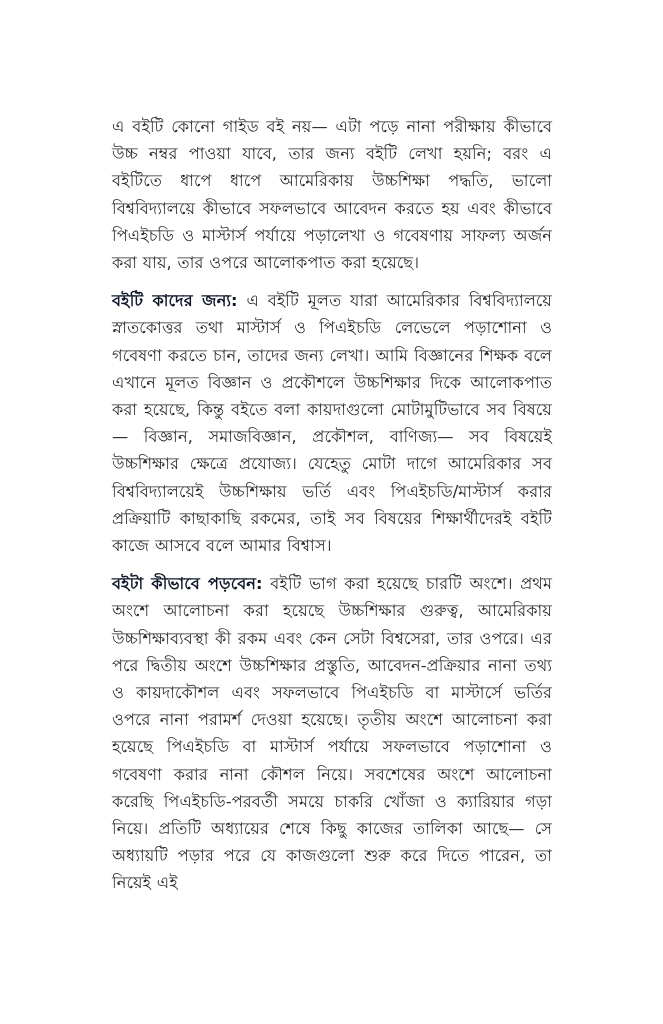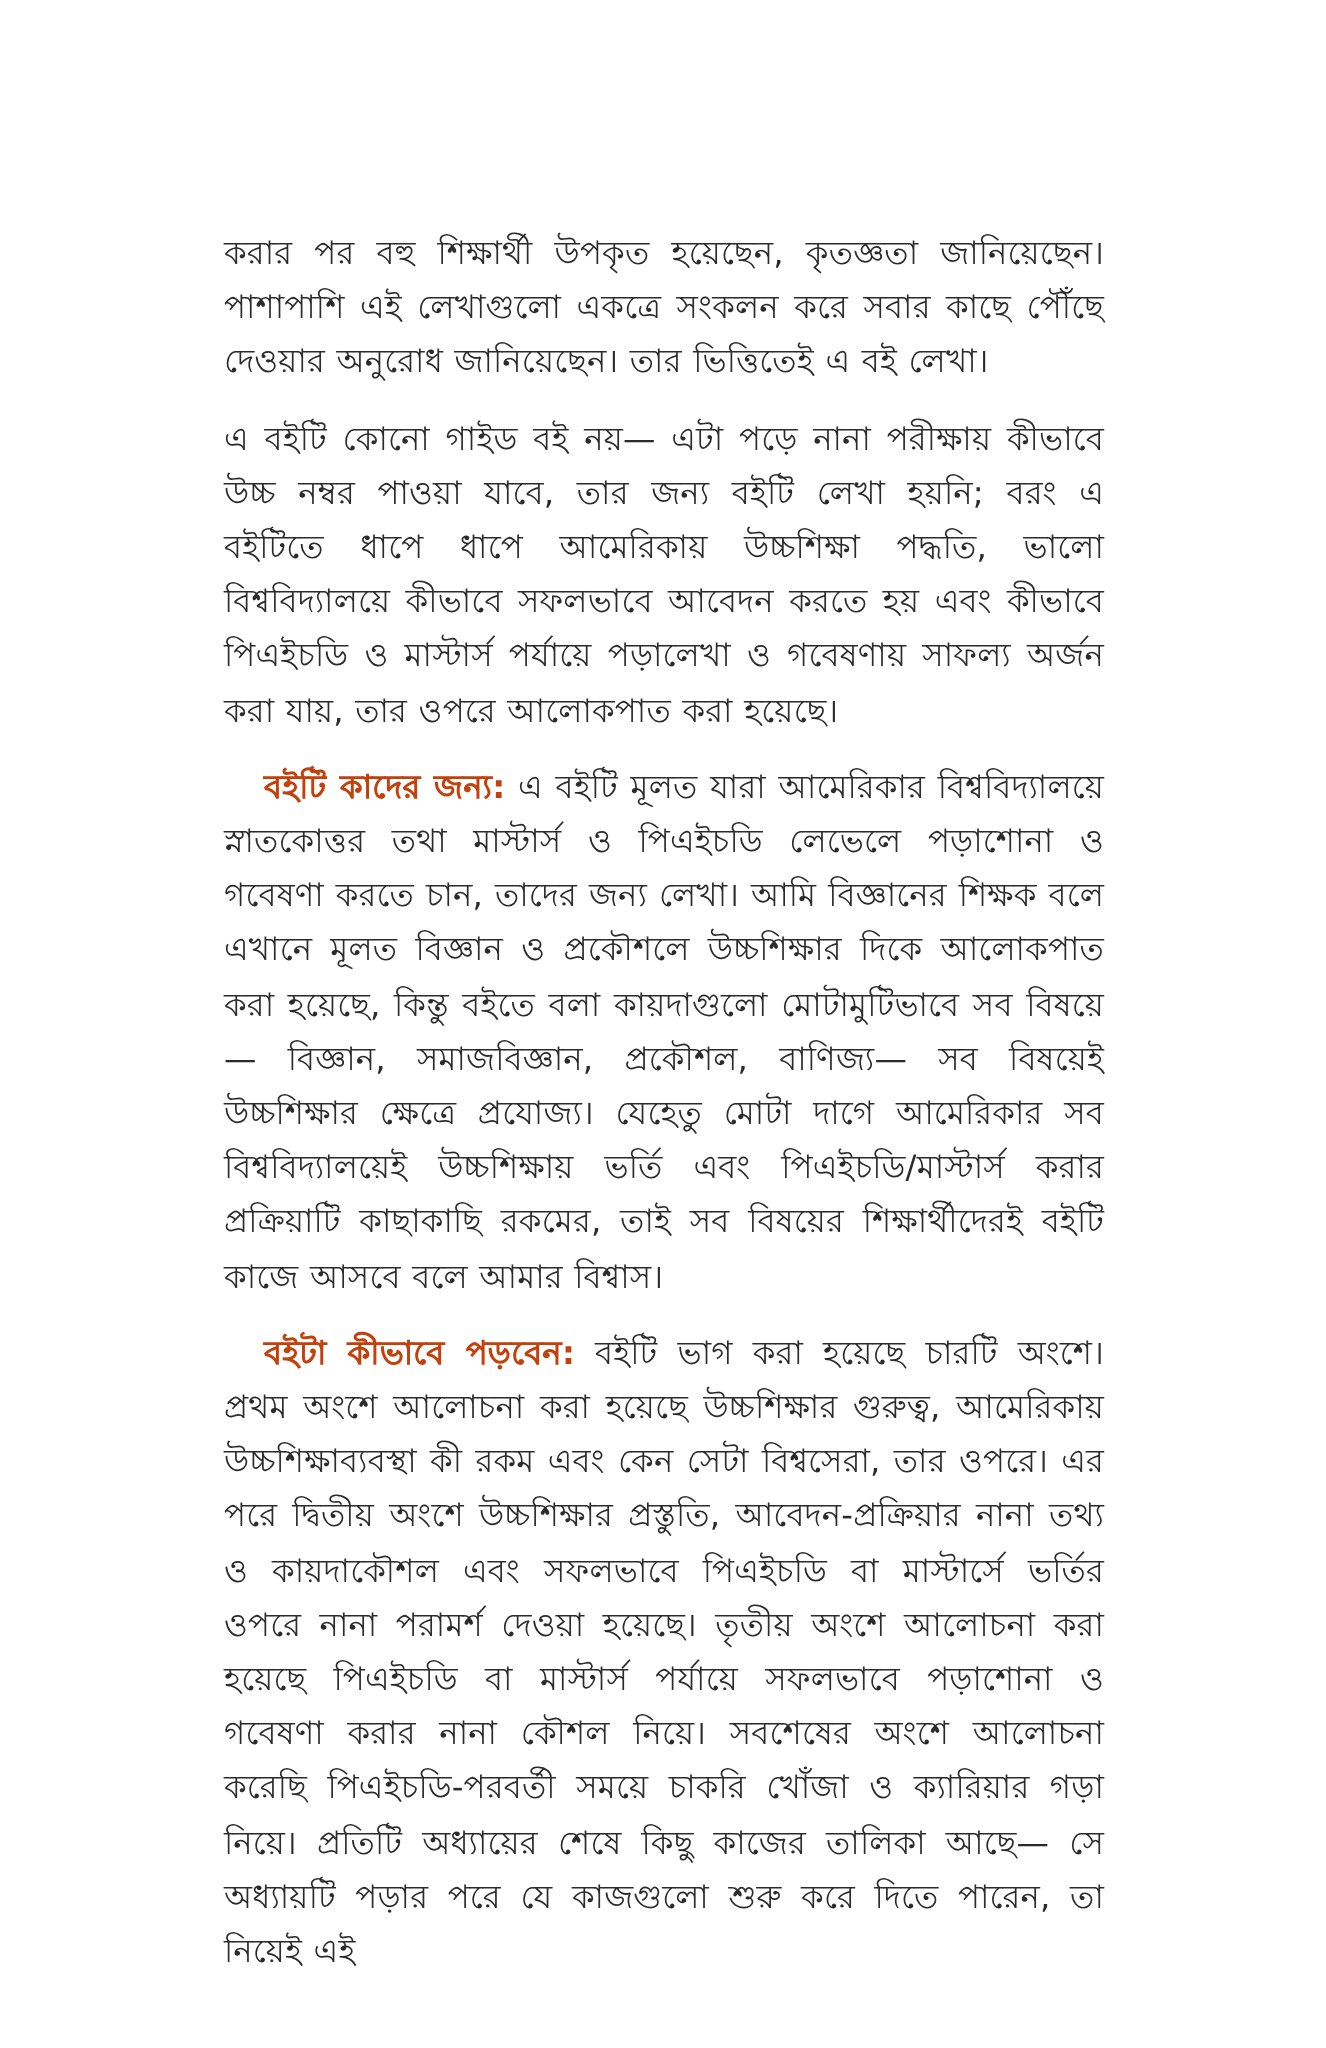--- a/index.html
+++ b/index.html
@@ -38,34 +38,30 @@
     font-weight: 400;
     letter-spacing: 0.1px;
     word-spacing: 0.5px;
     -webkit-font-smoothing: none;
   }
   .para:last-child {
     margin-bottom: 0;
   }
   .para .lead {
     font-weight: 700;
-    color: #c2410c;
-    margin-left: 20px;
+    color: #0f172a;
   }
   
 </style>
 </head>
 <body>
 
 <div class="page">
   <div class="text-block">
 
-    <p class="para">
-      <span>করার পর বহু শিক্ষার্থী উপকৃত হয়েছেন, কৃতজ্ঞতা জানিয়েছেন। পাশাপাশি এই লেখাগুলো একত্রে সংকলন করে সবার কাছে পৌঁছে দেওয়ার অনুরোধ জানিয়েছেন। তার ভিত্তিতেই এ বই লেখা।</span>
-    </p>
 
     <p class="para">
       <span>এ বইটি কোনো গাইড বই নয়— এটা পড়ে নানা পরীক্ষায় কীভাবে উচ্চ নম্বর পাওয়া যাবে, তার জন্য বইটি লেখা হয়নি; বরং এ বইটিতে ধাপে ধাপে আমেরিকায় উচ্চশিক্ষা পদ্ধতি, ভালো বিশ্ববিদ্যালয়ে কীভাবে সফলভাবে আবেদন করতে হয় এবং কীভাবে পিএইচডি ও মাস্টার্স পর্যায়ে পড়ালেখা ও গবেষণায় সাফল্য অর্জন করা যায়, তার ওপরে আলোকপাত করা হয়েছে।</span>
     </p>
 
     <p class="para">
       <span class="lead">বইটি কাদের জন্য:</span><span> এ বইটি মূলত যারা আমেরিকার বিশ্ববিদ্যালয়ে স্নাতকোত্তর তথা মাস্টার্স ও পিএইচডি লেভেলে পড়াশোনা ও গবেষণা করতে চান, তাদের জন্য লেখা। আমি বিজ্ঞানের শিক্ষক বলে এখানে মূলত বিজ্ঞান ও প্রকৌশলে উচ্চশিক্ষার দিকে আলোকপাত করা হয়েছে, কিন্তু বইতে বলা কায়দাগুলো মোটামুটিভাবে সব বিষয়ে— বিজ্ঞান, সমাজবিজ্ঞান, প্রকৌশল, বাণিজ্য— সব বিষয়েই উচ্চশিক্ষার ক্ষেত্রে প্রযোজ্য। যেহেতু মোটা দাগে আমেরিকার সব বিশ্ববিদ্যালয়েই উচ্চশিক্ষায় ভর্তি এবং পিএইচডি/মাস্টার্স করার প্রক্রিয়াটি কাছাকাছি রকমের, তাই সব বিষয়ের শিক্ষার্থীদেরই বইটি কাজে আসবে বলে আমার বিশ্বাস।</span>
     </p>
 
     <p class="para">

